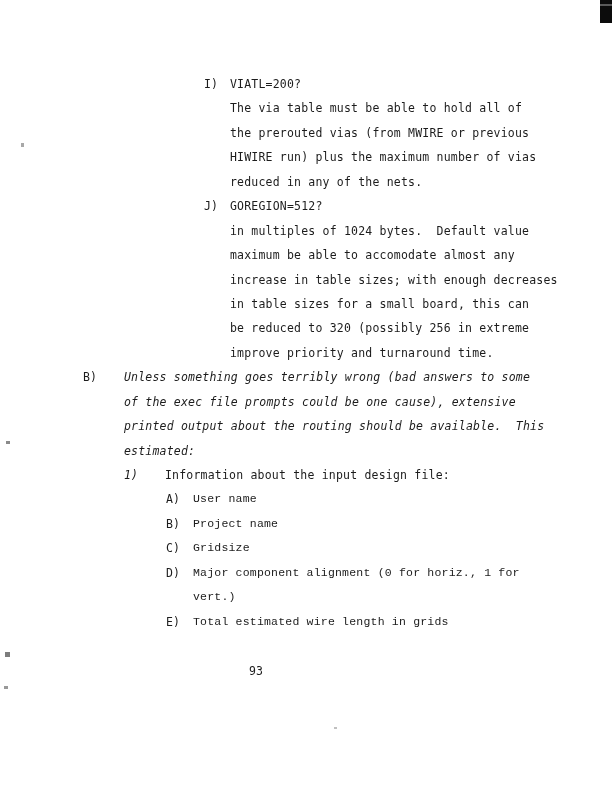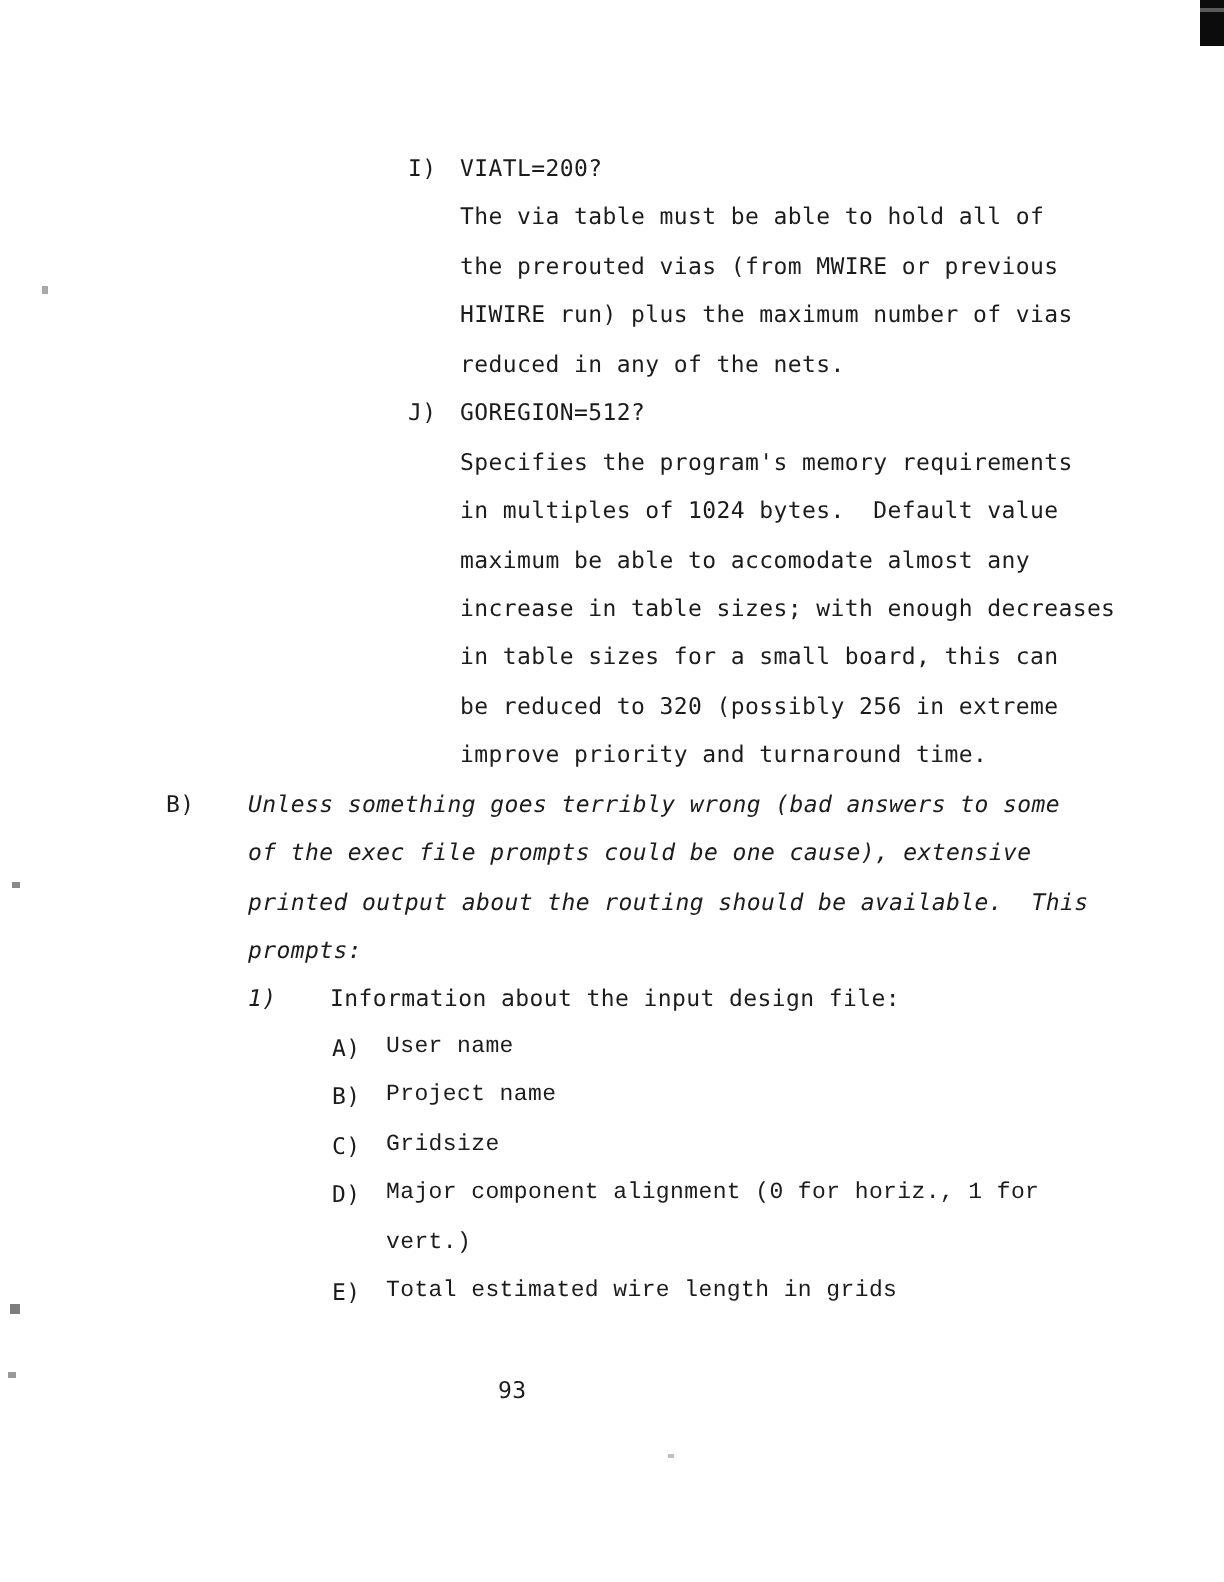--- a/index.html
+++ b/index.html
@@ -103,23 +103,20 @@
     </div>
     <div class="row">
       <span class="cIt">reduced in any of the nets.</span>
     </div>
 
     <div class="row">
       <span class="cI">J)</span>
       <span class="cIt">GOREGION=512?</span>
     </div>
     <div class="row">
-      <span class="cIt">Specifies the program's memory requirements</span>
-    </div>
-    <div class="row">
       <span class="cIt">in multiples of 1024 bytes.  Default value</span>
     </div>
     <div class="row">
       <span class="cIt">maximum be able to accomodate almost any</span>
     </div>
     <div class="row">
       <span class="cIt">increase in table sizes; with enough decreases</span>
     </div>
     <div class="row">
       <span class="cIt">in table sizes for a small board, this can</span>
@@ -135,21 +132,21 @@
       <span class="cB">B)</span>
       <span class="cBt">Unless something goes terribly wrong (bad answers to some</span>
     </div>
     <div class="row">
       <span class="cBt">of the exec file prompts could be one cause), extensive</span>
     </div>
     <div class="row">
       <span class="cBt">printed output about the routing should be available.  This</span>
     </div>
     <div class="row">
-      <span class="cBt">prompts:</span>
+      <span class="cBt">estimated:</span>
     </div>
 
     <div class="row">
       <span class="cBt">1)</span>
       <span class="c1t">Information about the input design file:</span>
     </div>
 
     <div class="row">
       <span class="cA">A)</span>
       <span class="cAt">User name</span>

